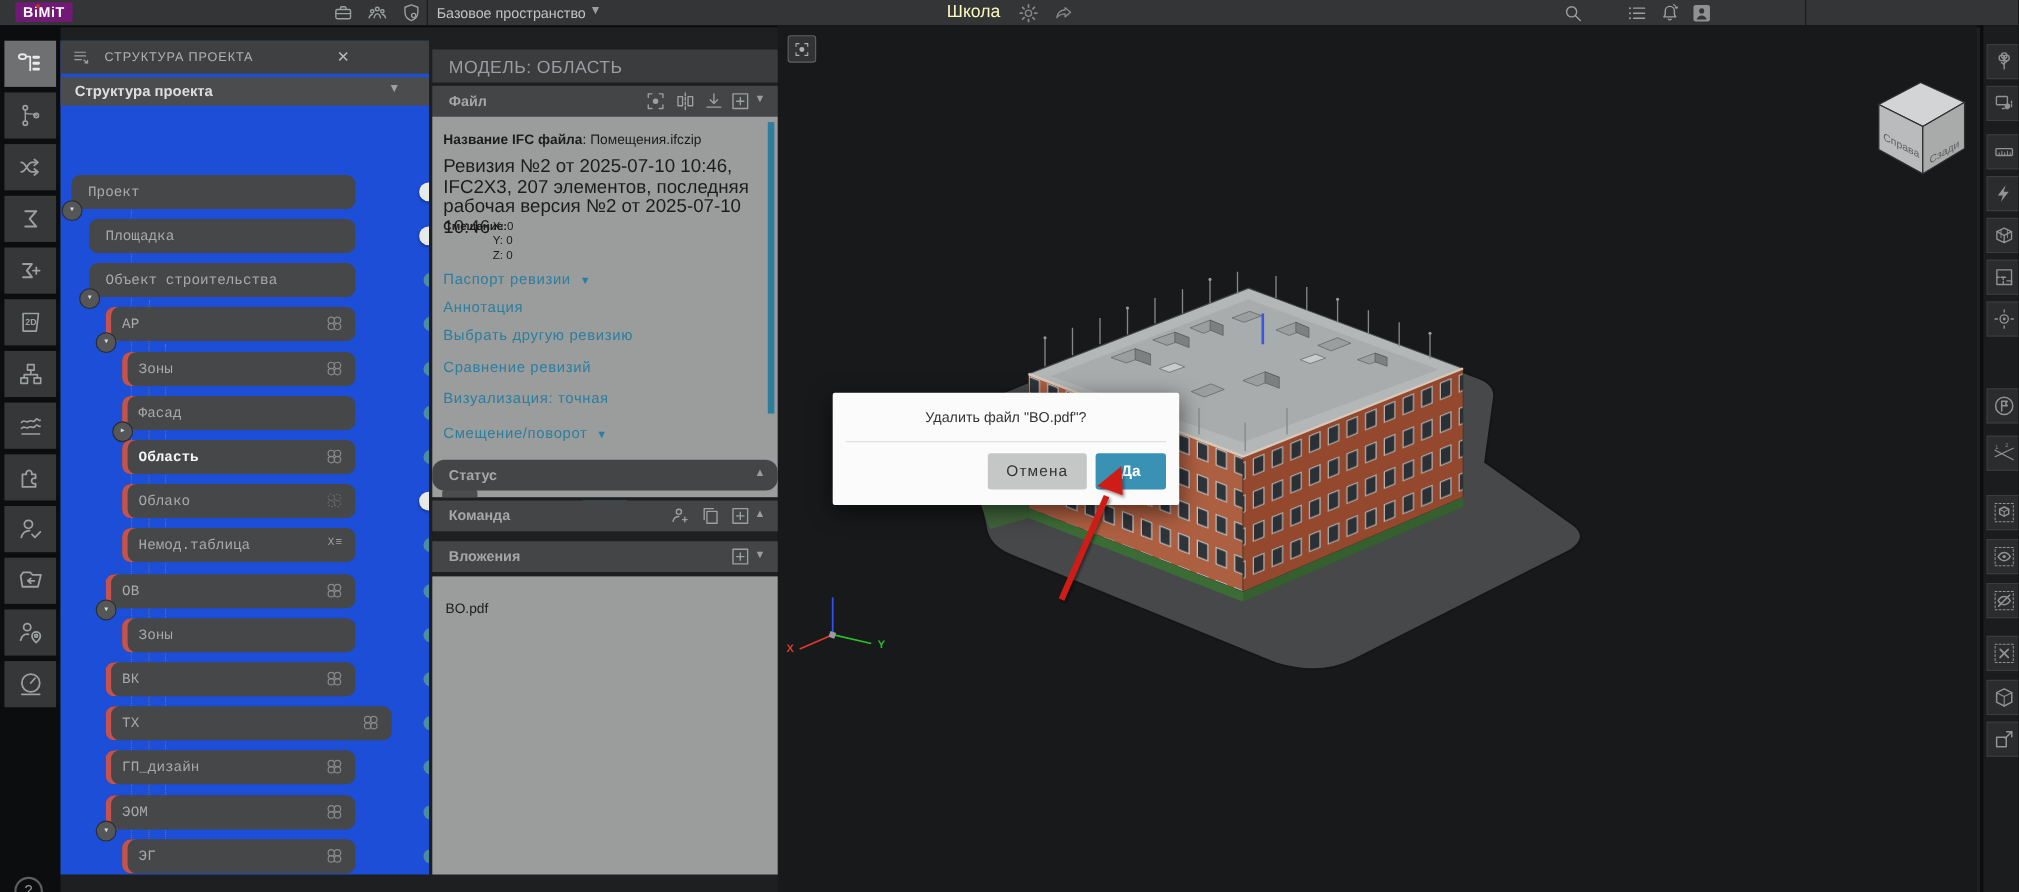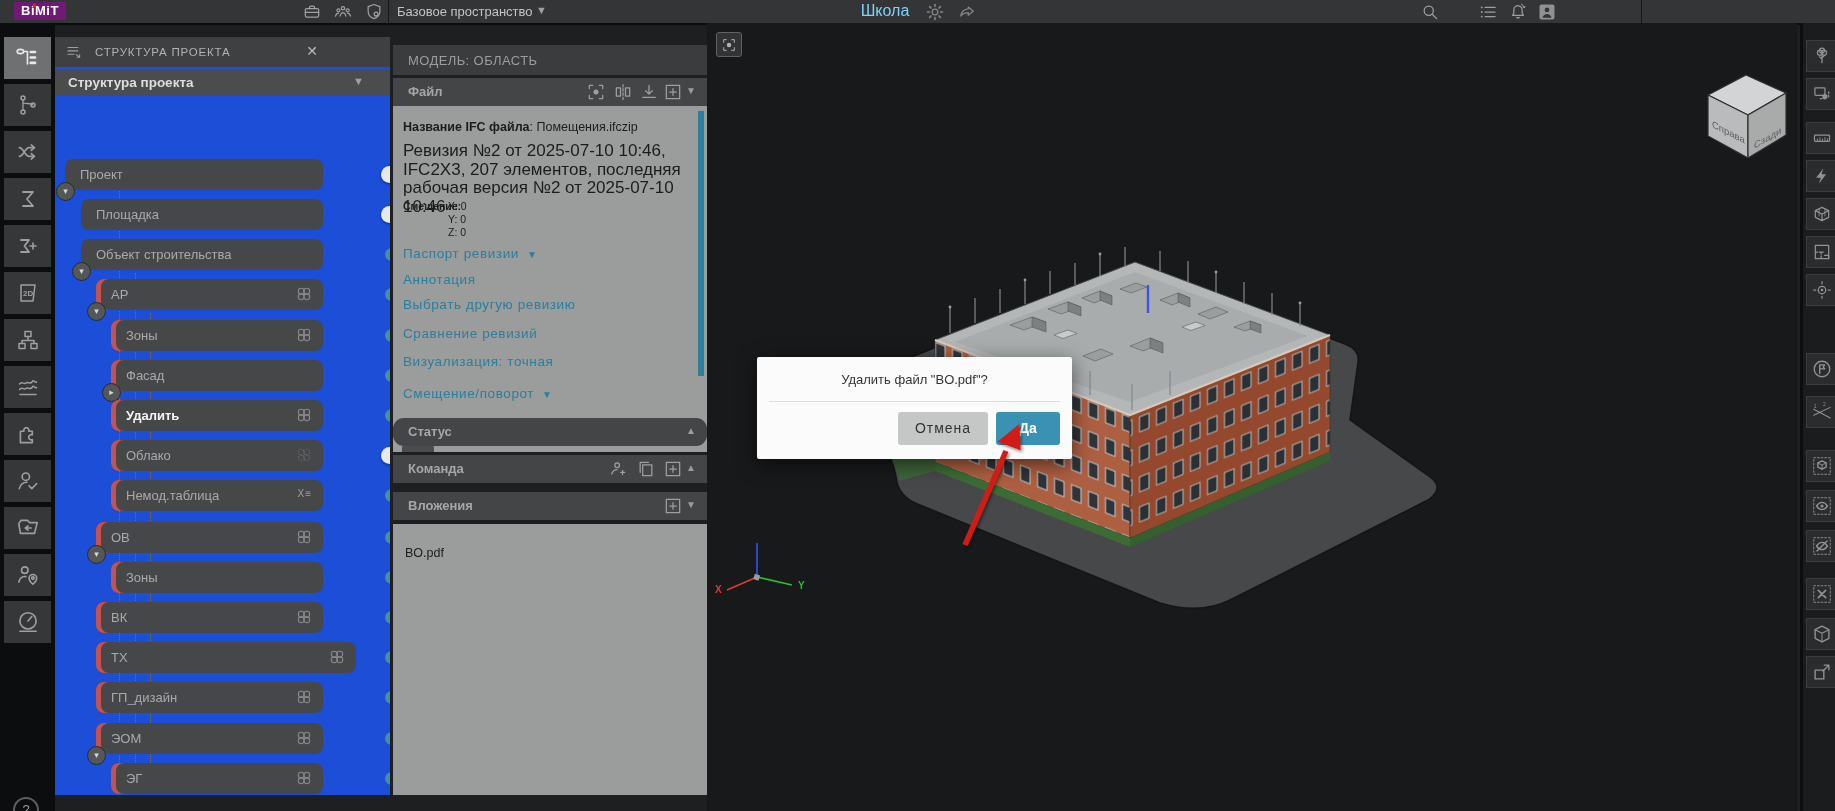--- a/index.html
+++ b/index.html
@@ -9,41 +9,41 @@
   svg.ic{display:block;stroke:#9da0a1;fill:none;stroke-width:1.5;stroke-linecap:round;stroke-linejoin:round;}
 
   
   #topbar{left:0;top:0;width:1835px;height:23px;background:#333536;border-bottom:2px solid #0a0b0b;}
   #logo{left:14px;top:2px;height:18px;background:#701a75;color:#fff;font-weight:bold;font-size:13px;
         padding:0 7px;line-height:18px;letter-spacing:.5px;}
   .tb-ic{top:2px;width:20px;height:20px;}
   .tb-div{top:0;width:1px;height:23px;background:#181919;}
   #workspace{left:397px;top:4px;color:#c2c4c5;font-size:13px;}
   #ws-caret{left:536px;top:4px;color:#9c9e9f;font-size:11px;}
-  #proj-title{left:790px;top:2px;width:190px;text-align:center;color:#7dd3fc;font-size:16px;}
+  #proj-title{left:790px;top:2px;width:190px;text-align:center;color:#fef9c3;font-size:16px;}
   #tb-right .ricon{position:absolute;top:2px;width:20px;height:20px;}
 
   
   #left-rail{left:0;top:23px;width:55px;height:788px;background:#0c0d0e;}
   .ltile{position:absolute;left:4px;width:47px;height:42px;background:#353738;display:flex;align-items:center;justify-content:center;color:#9da0a1;}
   .ltile.active{background:#6e7071;color:#e8eaea;}
   .ltile svg.ic{stroke:currentColor;}
   #help-btn{left:13px;top:774px;width:22px;height:22px;border:2px solid #5c5e5f;border-radius:50%;
             color:#9a9c9d;font-size:13px;text-align:center;line-height:22px;}
 
   
   #spanel{left:55px;top:37px;width:335px;height:758px;background:#1d4ed8;}
   #sp-head{left:0;top:0;width:335px;height:30px;background:#3e4041;position:absolute;}
   #sp-title{position:absolute;left:40px;top:9px;color:#b0b2b3;font-size:11.5px;letter-spacing:.8px;}
   #sp-close{position:absolute;left:248px;top:6px;color:#b7b9ba;font-size:14px;width:18px;text-align:center;}
   #sp-menu{position:absolute;left:10px;top:6px;}
   #sp-select{left:0;top:33px;width:335px;height:26px;background:#4a4c4d;position:absolute;}
   #sp-select span{position:absolute;left:13px;top:5px;color:#dcdedf;font-size:13.5px;font-weight:bold;}
   #sp-select .caret{left:298px;top:5px;color:#9da0a1;font-weight:normal;font-size:11px;}
-  #tree{position:absolute;left:0;top:59px;width:335px;height:699px;overflow:hidden;}
+  #tree{position:absolute;left:0;top:59px;width:335px;height:699px;overflow:hidden;font-family:Liberation Mono, monospace;}
   .vline{position:absolute;width:0;border-left:1px dotted #6f7273;}
   .tree-cap{position:absolute;height:31px;background:#454748;border-radius:8px;color:#a8aaab;font-size:13px;}
   .tree-cap .lbl{position:absolute;left:15px;top:8px;white-space:nowrap;}
   .tree-cap.red{box-shadow:inset 5px 0 0 #c4524e;}
   .tree-cap.sel{color:#f5f5f5;font-weight:bold;}
   .tree-cap .gly{position:absolute;right:11px;top:7px;}
   .tree-cap .gly.dim{opacity:.5;}
   .tree-cap .gly-t{position:absolute;right:11px;top:8px;font-size:10px;color:#9fa1a2;letter-spacing:1px;}
   .expander{position:absolute;width:17px;height:17px;border-radius:50%;background:#545657;border:1px solid #2a2b2c;
             color:#d5d7d8;font-size:9px;text-align:center;line-height:16px;}
@@ -54,21 +54,21 @@
   .toggle.off .knob{left:-4px;background:#e7e9e9;}
   #sp-scroll{position:absolute;left:369px;top:63px;width:6px;height:482px;background:#2d7e9d;}
 
   
   #mpanel{left:393px;top:45px;width:314px;height:750px;background:#1e1f20;}
   .msec-head{position:absolute;left:0;width:314px;height:28px;background:#434546;}
   .msec-head .h-lbl{position:absolute;left:15px;top:6px;color:#a5a7a8;font-size:13px;font-weight:bold;text-align:center;}
   .msec-head .h-caret{position:absolute;left:293px;top:7px;color:#9b9d9e;font-size:10px;}
   .hic{position:absolute;top:4px;width:20px;height:20px;}
   #m-title{position:absolute;left:0;top:0;width:314px;height:30px;background:#3a3c3d;}
-  #m-title span{position:absolute;left:15px;top:8px;color:#9b9da0;font-size:13px;letter-spacing:.4px;}
+  #m-title span{position:absolute;left:15px;top:8px;color:#9b9da0;font-size:16px;letter-spacing:.4px;}
   #file-body{position:absolute;left:0;top:61px;width:314px;height:346px;background:#9b9d9c;color:#1c1c1c;}
   #file-name{position:absolute;left:10px;top:14px;font-size:12.5px;}
   #file-name b{font-weight:bold;}
   #file-rev{position:absolute;left:10px;top:36px;width:288px;font-size:17px;line-height:18.5px;}
   #offset{position:absolute;left:10px;top:94px;font-size:10.5px;}
   #offset b{font-weight:bold;}
   #offset-vals{position:absolute;left:55px;top:94px;font-size:10.5px;line-height:13px;}
   #file-links a{position:absolute;left:10px;color:#2a7ea0;font-size:13.5px;letter-spacing:.6px;text-decoration:none;white-space:nowrap;}
   #file-links a .lc{font-size:10px;margin-left:8px;}
   #file-scroll{position:absolute;left:305px;top:5px;width:6px;height:265px;background:#2d7e9d;}
@@ -424,21 +424,21 @@
               </g>
             </svg>
           </div>
           <div class="toggle on" style="top: 233px;"></div>
           <div class="tree-cap red" style="left: 56px; top: 264px; width: 212px;">
             <span class="lbl">Фасад</span>
           </div>
           <div class="expander" style="left: 47px; top: 287px;">▸</div>
           <div class="toggle on" style="top: 273px;"></div>
           <div class="tree-cap red sel" style="left: 56px; top: 304px; width: 212px;">
-            <span class="lbl">Удалить</span>
+            <span class="lbl">Область</span>
             <svg class="gly" width="16" height="16" viewBox="0 0 16 16">
               <g stroke="#87898b" fill="none" stroke-width="1.1">
                 <circle cx="5.2" cy="5.2" r="2.9"></circle>
                 <circle cx="10.8" cy="5.2" r="2.9"></circle>
                 <circle cx="5.2" cy="10.8" r="2.9"></circle>
                 <circle cx="10.8" cy="10.8" r="2.9"></circle>
               </g>
             </svg>
           </div>
           <div class="toggle on" style="top: 313px;"></div>

